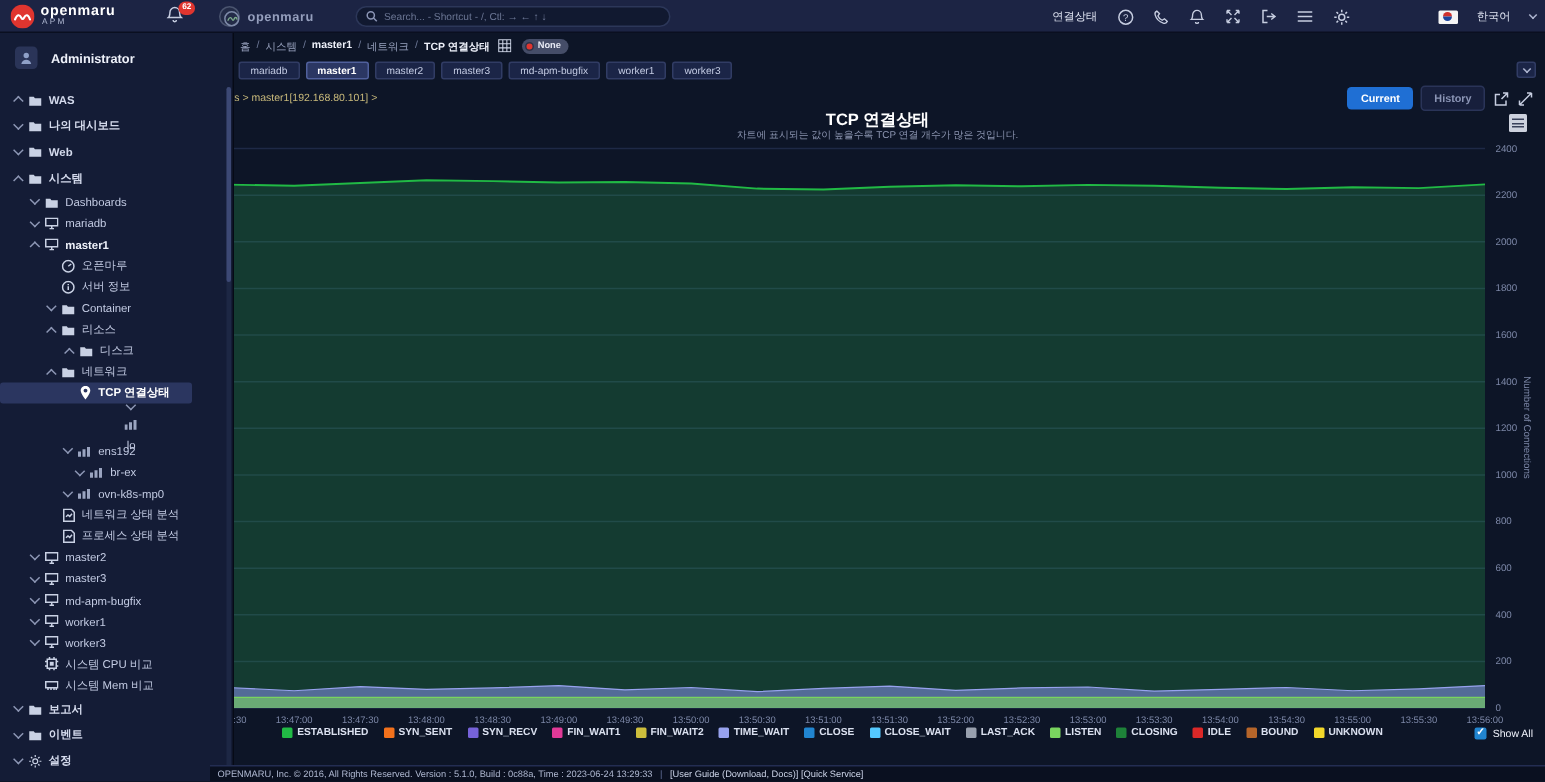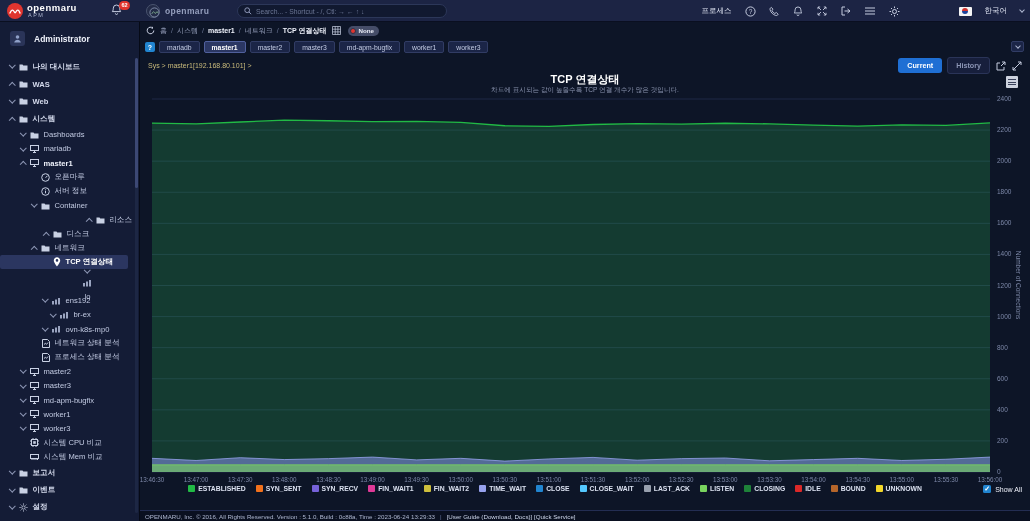--- a/index.html
+++ b/index.html
@@ -27,21 +27,21 @@
   .top-user { font-size:7.5px; color:#dfe4f2; }
   .tbicon { width:11px; height:11px; display:flex; align-items:center; justify-content:center; }
   .flag { width:13px; height:9px; border-radius:1px; background:#f5f5f5; position:relative; margin-left:46px; overflow:hidden; }
   .flag::before { content:''; position:absolute; left:3.5px; top:1.5px; width:6px; height:3px; border-radius:3px 3px 0 0; background:#d0312d; }
   .flag::after  { content:''; position:absolute; left:3.5px; top:4.5px; width:6px; height:3px; border-radius:0 0 3px 3px; background:#1c449c; }
   .lang { font-size:7.5px; color:#dfe4f2; }
   .chev-s { width:4px; height:4px; border-right:1px solid #aeb6d0; border-bottom:1px solid #aeb6d0;
     transform:rotate(45deg); margin-top:-2px; }
 
   
-  .sidebar { position:absolute; left:0; top:22px; width:140px; height:499px; background:#141c36;
+  .sidebar { position:absolute; left:0; top:22px; width:156px; height:499px; background:#141c36;
     border-right:1px solid #060a16; z-index:20;text-decoration:underline; }
   .admin { position:absolute; left:10px; top:9px; display:flex; align-items:center; gap:9px; }
   .avatar { width:15px; height:15px; border-radius:3px; background:#2a3458; display:flex; align-items:center; justify-content:center; }
   .admin-name { font-size:8.5px; font-weight:bold; color:#eef1fa; }
   .tree { position:absolute; left:0; top:36px; width:132px; }
   .trow { display:flex; align-items:center; gap:4px; height:14.2px; padding-left:10px; cursor:default; }
   .trow.d0 { height:17.4px; }
   .trow .lbl { font-size:7.6px; color:#c3cbe3; white-space:nowrap; }
   .trow.d0 .lbl { font-weight:bold; color:#d4daec; }
   .trow.boldlbl .lbl { font-weight:bold; color:#eef1fa; }
@@ -133,21 +133,21 @@
     </div>
     <div class="logo2-name">openmaru</div>
     <div class="searchbox">
       <svg width="8" height="8" viewBox="0 0 8 8">
           <circle cx="3.2" cy="3.2" r="2.4" fill="none" stroke="#8b95b5" stroke-width="1"></circle>
           <path d="M5 5l2.2 2.2" stroke="#8b95b5" stroke-width="1"></path>
         </svg>
       <span class="ph">Search... - Shortcut - /, Ctl: → ← ↑ ↓</span>
     </div>
     <div class="top-right">
-      <span class="top-user">프로세스</span>
+      <span class="top-user">연결상태</span>
       <span class="tbicon">
           <svg width="11" height="11" viewBox="0 0 11 11">
             <circle cx="5.5" cy="5.5" r="4.6" fill="none" stroke="#c6cde0" stroke-width="1"></circle>
             <text x="5.5" y="7.8" font-size="6.5" fill="#c6cde0" text-anchor="middle" font-family="Liberation Sans">?</text>
           </svg>
         </span>
       <span class="tbicon">
           <svg width="11" height="11" viewBox="0 0 11 11">
             <path d="M2.2 1.4l1.8 1.7-1 1.5c.5 1.3 1.6 2.4 2.8 2.9l1.5-1 1.9 1.8c-.6 1-1.6 1.5-2.7 1.1-2.5-.8-4.7-3-5.4-5.5-.3-1 .1-2 1.1-2.5z" fill="none" stroke="#c6cde0" stroke-width=".9"></path>
           </svg>
@@ -191,36 +191,36 @@
       <span class="avatar">
         <svg width="9" height="9" viewBox="0 0 9 9">
             <circle cx="4.5" cy="3" r="1.8" fill="#8fa0c8"></circle>
             <path d="M1.2 8.6c.4-2 1.8-2.8 3.3-2.8s2.9.8 3.3 2.8z" fill="#8fa0c8"></path>
           </svg>
       </span>
       <span class="admin-name">Administrator</span>
     </div>
     <div class="tree" id="tree">
         <div class="trow d0" style="padding-left: 10px;">
+          <span class="tchev up"></span>
+          <span class="ticon">
+            <svg width="9" height="8" viewBox="0 0 9 8">
+              <path d="M.5 1.5h3l.8 1h4.2v5h-8z" fill="#c9d1e4"></path>
+            </svg>
+          </span>
+          <span class="lbl">WAS</span>
+        </div>
+        <div class="trow d0" style="padding-left: 10px;">
           <span class="tchev down"></span>
           <span class="ticon">
             <svg width="9" height="8" viewBox="0 0 9 8">
               <path d="M.5 1.5h3l.8 1h4.2v5h-8z" fill="#c9d1e4"></path>
             </svg>
           </span>
           <span class="lbl">나의 대시보드</span>
-        </div>
-        <div class="trow d0" style="padding-left: 10px;">
-          <span class="tchev up"></span>
-          <span class="ticon">
-            <svg width="9" height="8" viewBox="0 0 9 8">
-              <path d="M.5 1.5h3l.8 1h4.2v5h-8z" fill="#c9d1e4"></path>
-            </svg>
-          </span>
-          <span class="lbl">WAS</span>
         </div>
         <div class="trow d0" style="padding-left: 10px; align-items: center;">
           <span class="tchev down"></span>
           <span class="ticon">
             <svg width="9" height="8" viewBox="0 0 9 8">
               <path d="M.5 1.5h3l.8 1h4.2v5h-8z" fill="#c9d1e4"></path>
             </svg>
           </span>
           <span class="lbl">Web</span>
         </div>
@@ -284,21 +284,21 @@
         </div>
         <div class="trow d2" style="padding-left: 32px;">
           <span class="tchev down"></span>
           <span class="ticon">
             <svg width="9" height="8" viewBox="0 0 9 8">
               <path d="M.5 1.5h3l.8 1h4.2v5h-8z" fill="#c9d1e4"></path>
             </svg>
           </span>
           <span class="lbl">Container</span>
         </div>
-        <div class="trow d2" style="padding-left: 32px; justify-content: flex-end;">
+        <div class="trow d2" style="padding-left: 32px;">
           <span class="tchev up"></span>
           <span class="ticon">
             <svg width="9" height="8" viewBox="0 0 9 8">
               <path d="M.5 1.5h3l.8 1h4.2v5h-8z" fill="#c9d1e4"></path>
             </svg>
           </span>
           <span class="lbl">리소스</span>
         </div>
         <div class="trow d2" style="padding-left: 44px;">
           <span class="tchev up"></span>

